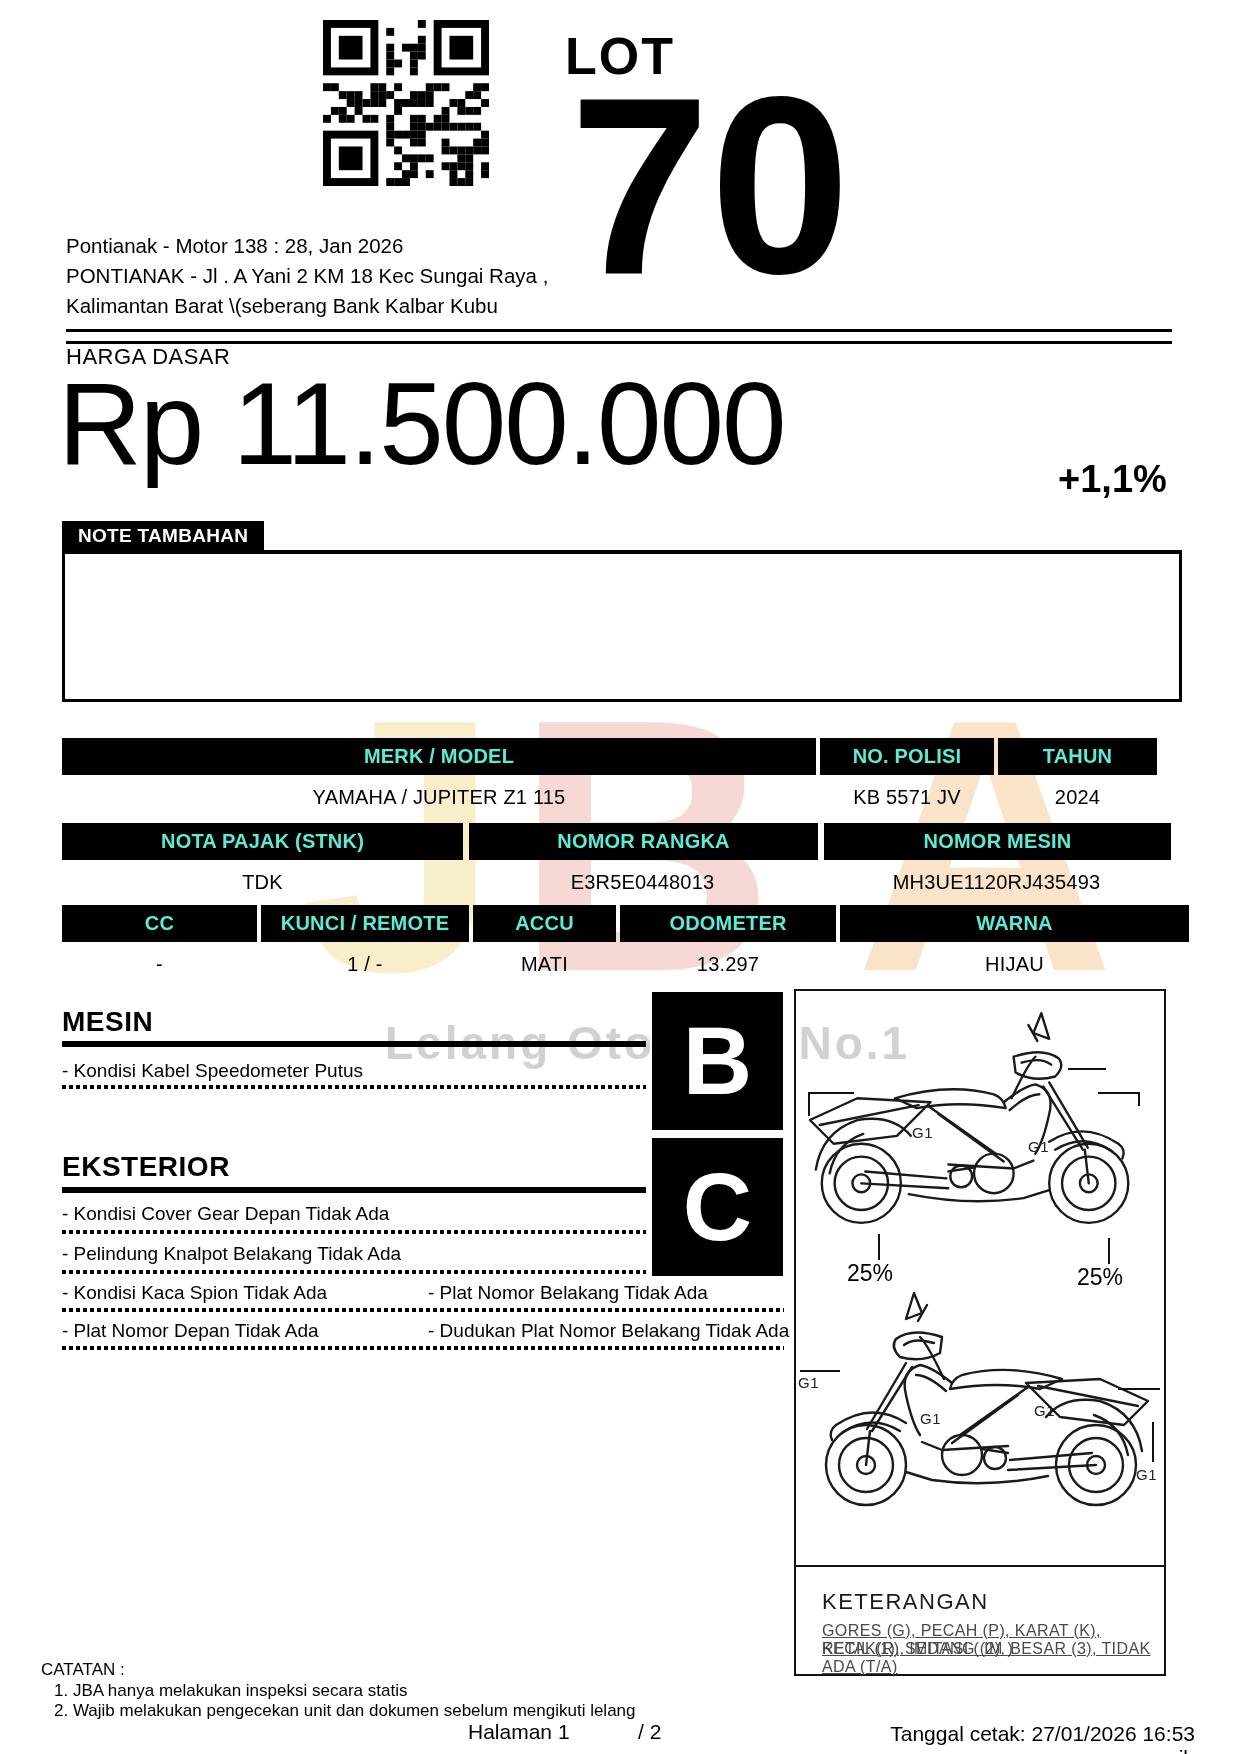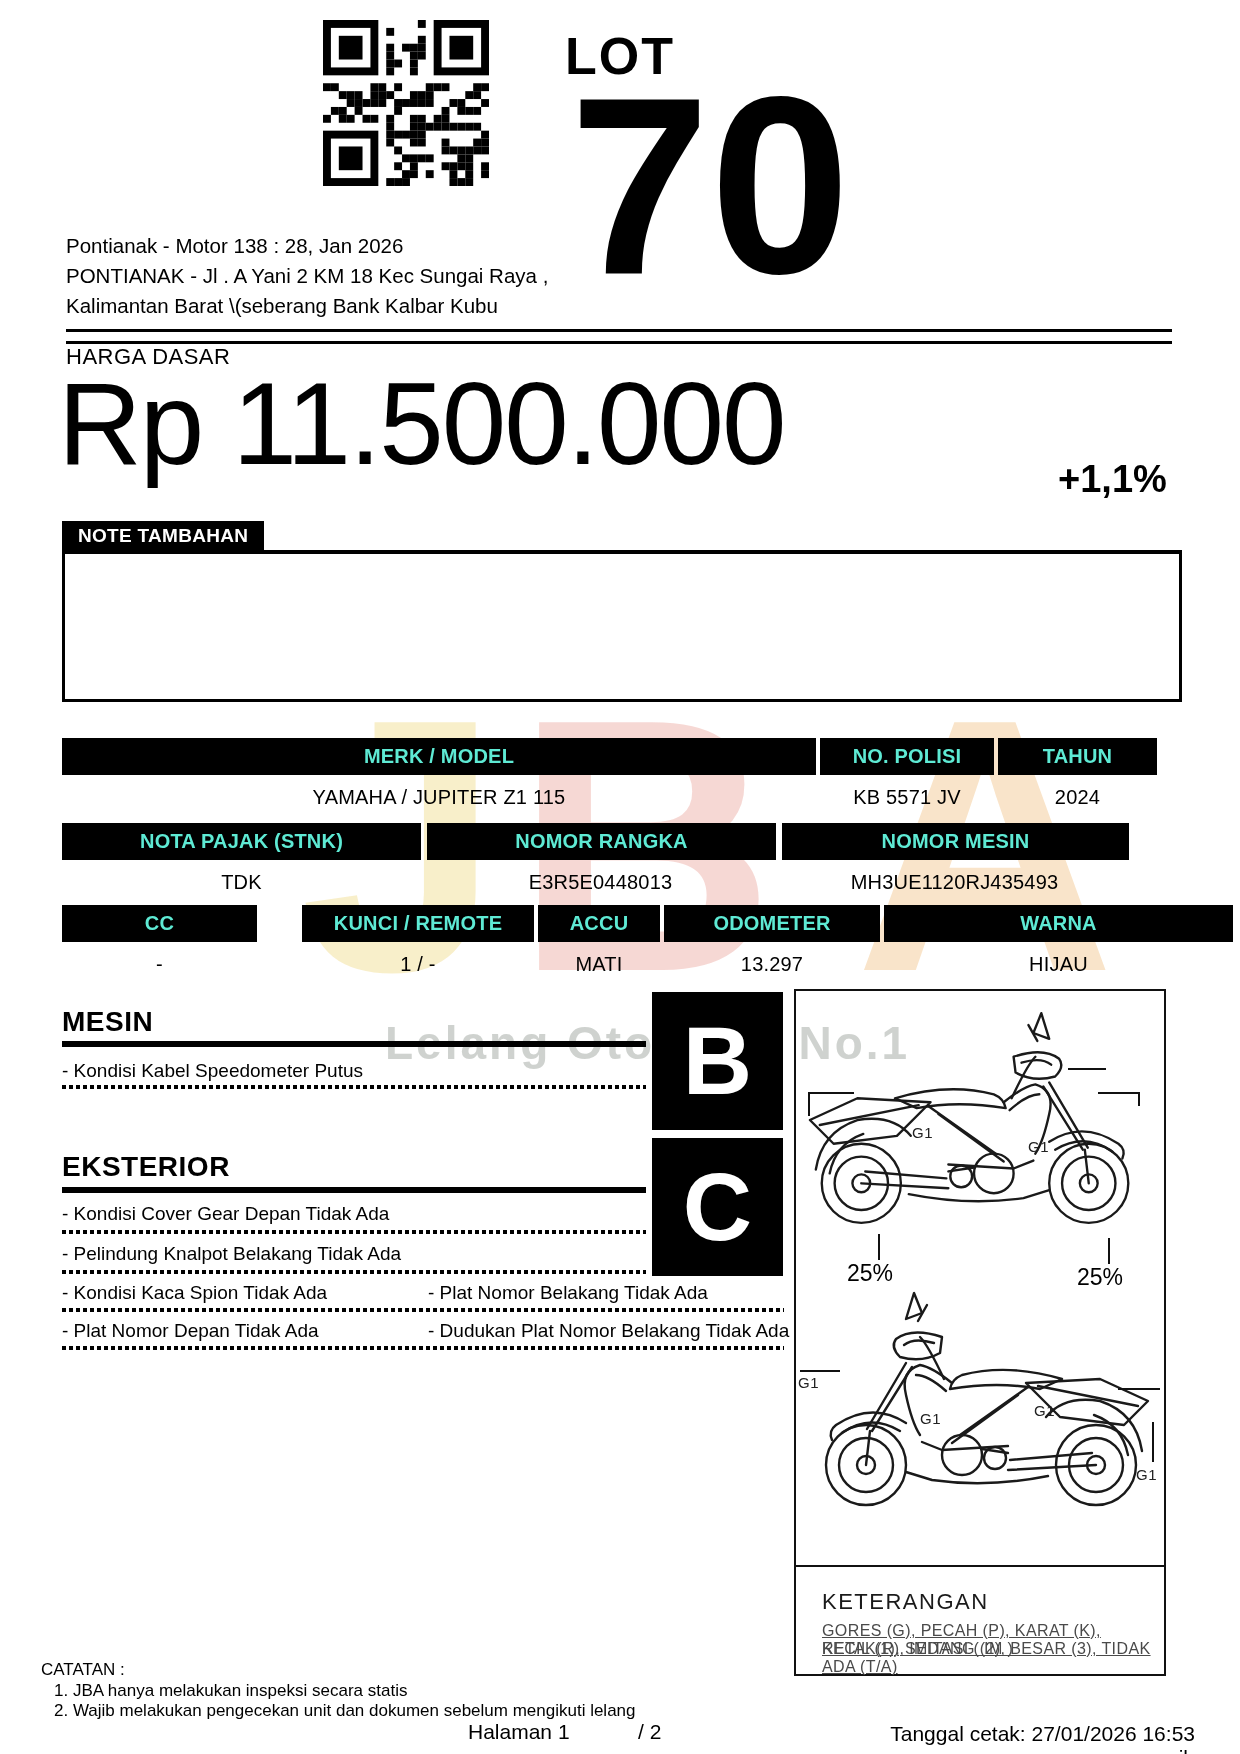--- a/index.html
+++ b/index.html
@@ -27,22 +27,22 @@
   .note-label{left:62px;top:521px;height:29px;background:#000;color:#fff;font-size:19px;font-weight:bold;
               display:inline-flex;align-items:center;padding:0 16px;letter-spacing:.3px;}
   .note-box{left:62px;top:550px;width:1102px;height:133px;border:3px solid #000;border-top-width:4px;font-size:18px;padding:6px;}
   
   .trow{left:62px;display:flex;}
   .trow.hdr .cell{background:#000;color:#5eead4;font-weight:bold;height:37px;font-size:20px;}
   .trow .cell{display:flex;align-items:center;justify-content:center;letter-spacing:.2px;}
   .trow.val .cell{height:42px;font-size:20px;}
   .g4{column-gap:4px;} .g6{column-gap:6px;}
   .r1c1{width:754px;} .r1c2{width:174px;} .r1c3{width:159px;}
-  .r2c1{width:359px;} .r2c2{width:347px;} .r2c3{width:349px;}
-  .r3c1{width:195px;} .r3c2{width:232px;margin-left:41px;} .r3c3{width:122px;} .r3c4{width:216px;} .r3c5{width:349px;}
+  .r2c1{width:401px;} .r2c2{width:347px;} .r2c3{width:349px;}
+  .r3c1{width:195px;} .r3c2{width:208px;} .r3c3{width:143px;} .r3c4{width:216px;} .r3c5{width:349px;}
   
   .sec-title{font-size:28px;font-weight:bold;letter-spacing:.5px;}
   .sec-rule{height:6px;background:#000;width:584px;}
   .item{font-size:19px;line-height:22px;}
   .dots{height:4px;background-image:repeating-linear-gradient(90deg,#000 0 4px,transparent 4px 7px);}
   .grade{left:652px;width:131px;height:138px;background:#000;color:#fff;display:flex;align-items:center;
          justify-content:center;font-size:96px;font-weight:bold;}
   
   .panel{left:794px;top:989px;width:368px;height:683px;border:2px solid #111;}
   .panel .ldr{position:absolute;background:#111;}

